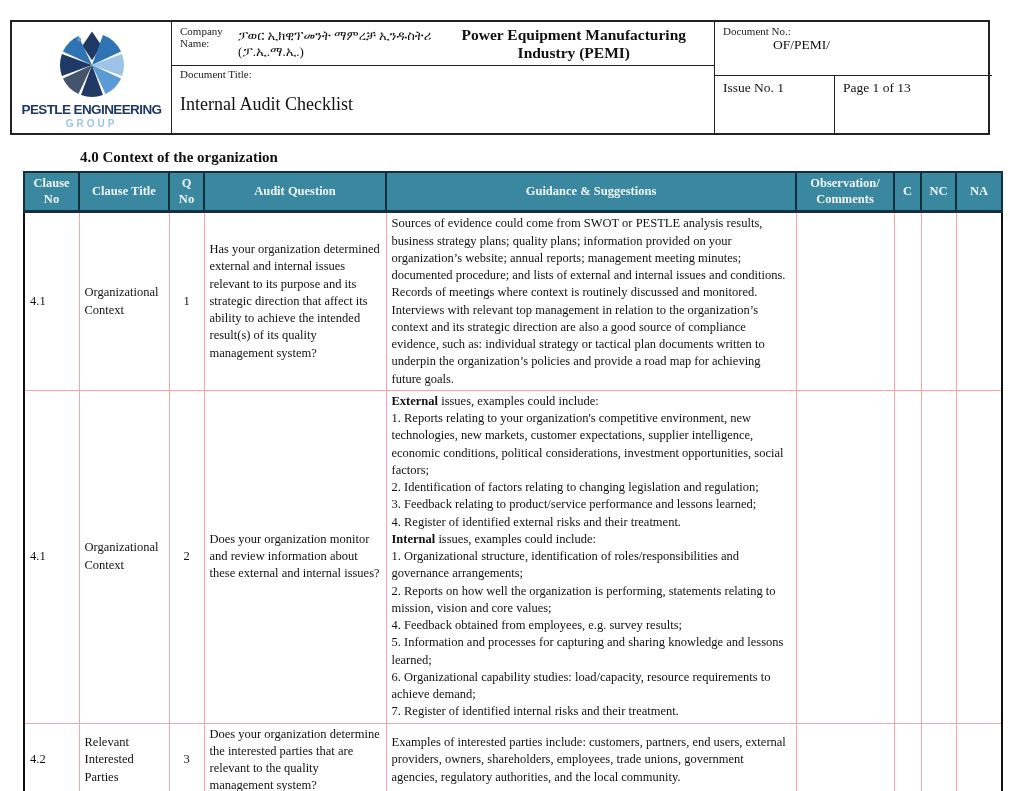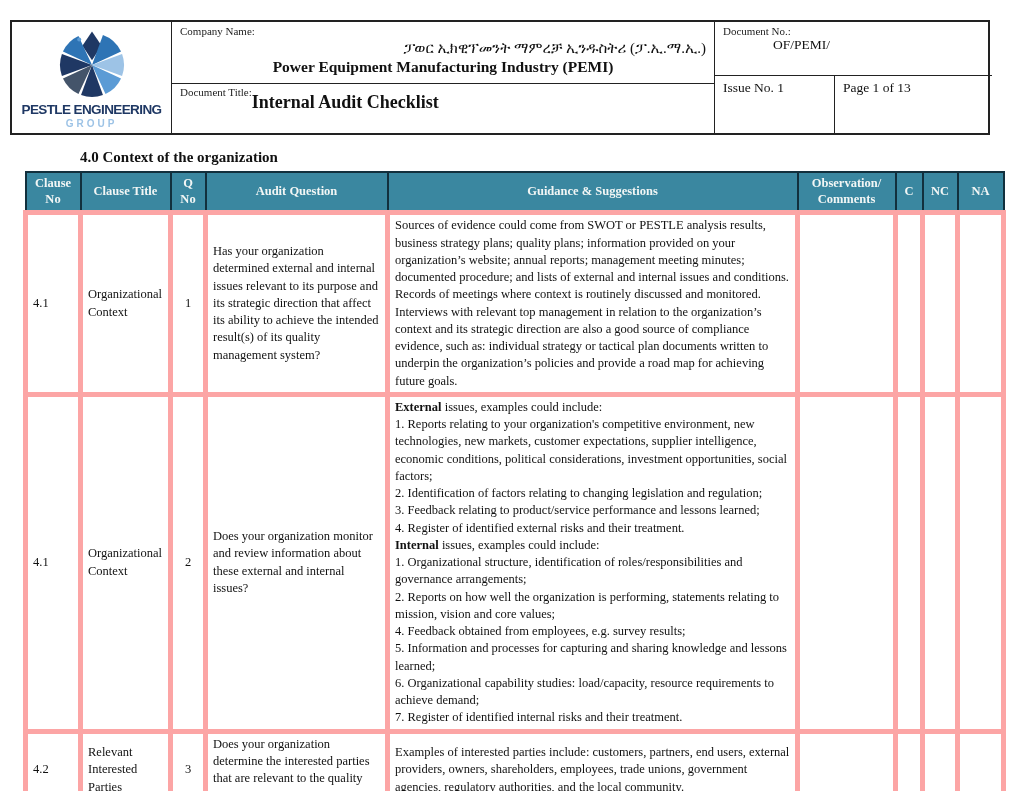--- a/index.html
+++ b/index.html
@@ -36,26 +36,26 @@
     color:var(--logo-navy);margin-top:1px;white-space:nowrap;
   }
   .logo-text2{
     font-family:"Liberation Sans","DejaVu Sans",sans-serif;
     font-weight:700;font-size:10px;letter-spacing:3px;
     color:var(--logo-light);margin-top:1px;
   }
   .w-navy{fill:var(--logo-navy)} .w-blue{fill:var(--logo-blue)}
   .w-light{fill:var(--logo-light)} .w-steel{fill:var(--logo-steel)} .w-mid{fill:var(--logo-mid)}
   .dh-mid{width:543px;flex:0 0 543px;display:flex;flex-direction:column;border-right:1.5px solid #222}
-  .dh-company{height:62px;border-bottom:1px solid #222;padding:3px 8px 2px 8px;display:flex;flex-direction:column}
+  .dh-company{height:44px;border-bottom:1px solid #222;padding:3px 8px 2px 8px;display:flex;}
   .dh-label{font-size:11px;color:#222}
-  .dh-amharic{font-size:15px;text-align:right;margin-top:3px}
+  .dh-amharic{font-size:13px;text-align:left;margin-top:3px}
   .dh-company-en{font-size:15.5px;font-weight:700;text-align:center;margin-top:1px}
-  .dh-title-cell{flex:1;padding:2px 8px;display:flex;flex-direction:row}
-  .dh-doc-title{font-size:18px;font-weight:700;text-align:right;margin-top:6px}
+  .dh-title-cell{flex:1;padding:2px 8px;display:flex;flex-direction:column}
+  .dh-doc-title{font-size:18px;font-weight:400;text-align:left;margin-top:14px}
   .dh-right{width:277px;flex:0 0 277px;display:flex;flex-direction:column}
   .dh-docno{height:54px;border-bottom:1px solid #222;padding:3px 8px}
   .dh-docno-val{font-size:13.5px;margin:0 0 0 50px}
   .dh-issue-row{flex:1;display:flex}
   .dh-issue{width:120px;flex:0 0 120px;border-right:1px solid #222;padding:4px 8px;font-size:13.5px}
   .dh-page{flex:1;padding:4px 8px;font-size:13.5px}
   
   .section-title{
     margin:14px 0 5px 80px;font-size:15px;font-weight:700;
   }
@@ -64,21 +64,21 @@
     margin-left:23px;width:978px;border-collapse:collapse;table-layout:fixed;
     border:2px solid #111;
   }
   table.audit th{
     background:var(--table-header-bg);color:var(--table-header-text);
     border:2px solid #12303d;border-bottom:3px solid #12303d;
     font-size:12.5px;font-weight:700;text-align:center;vertical-align:middle;
     white-space:pre-line;padding:3px 2px;height:38px;line-height:1.25;
   }
   table.audit td{
-    border:5px solid #fca5a5;vertical-align:middle;
+    border:1px solid #fca5a5;vertical-align:middle;
     font-size:12.5px;line-height:1.38;padding:2px 5px;
     background:#fff;overflow:hidden;
   }
   td.c-clause{text-align:left;font-size:12.5px}
   td.c-title{font-size:12.5px;padding-left:7px}
   td.c-qno{text-align:center}
   td.c-question{font-size:13px;padding:4px 6px;line-height:1.38}
   td.c-guidance{
     background:var(--guidance-bg);font-size:12px;line-height:1.22;padding:3px 5px;
   }

